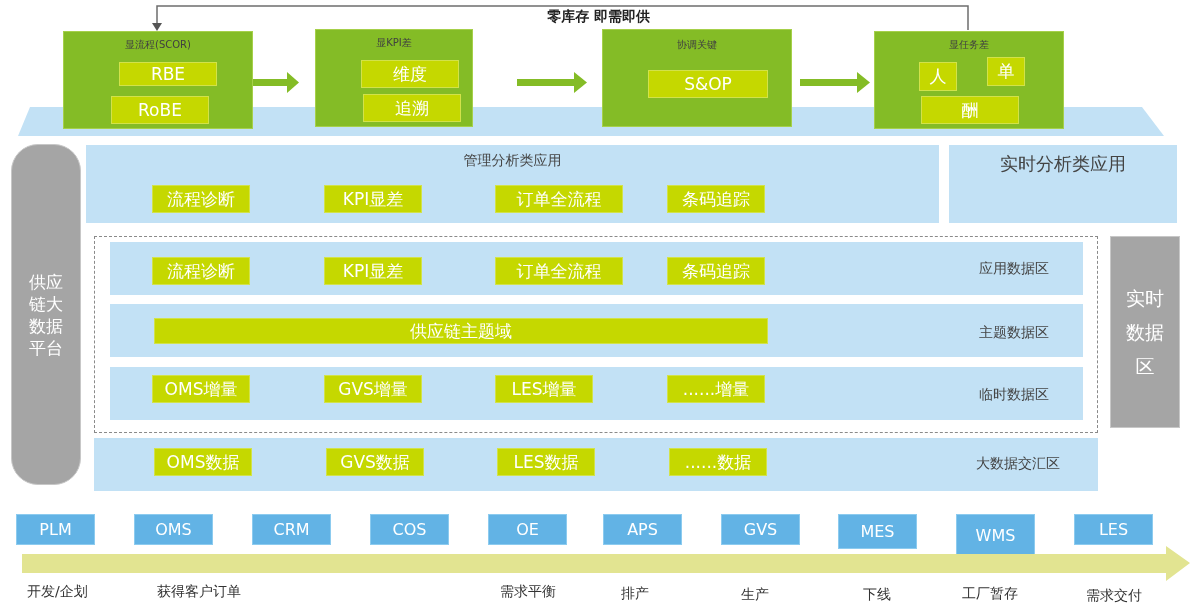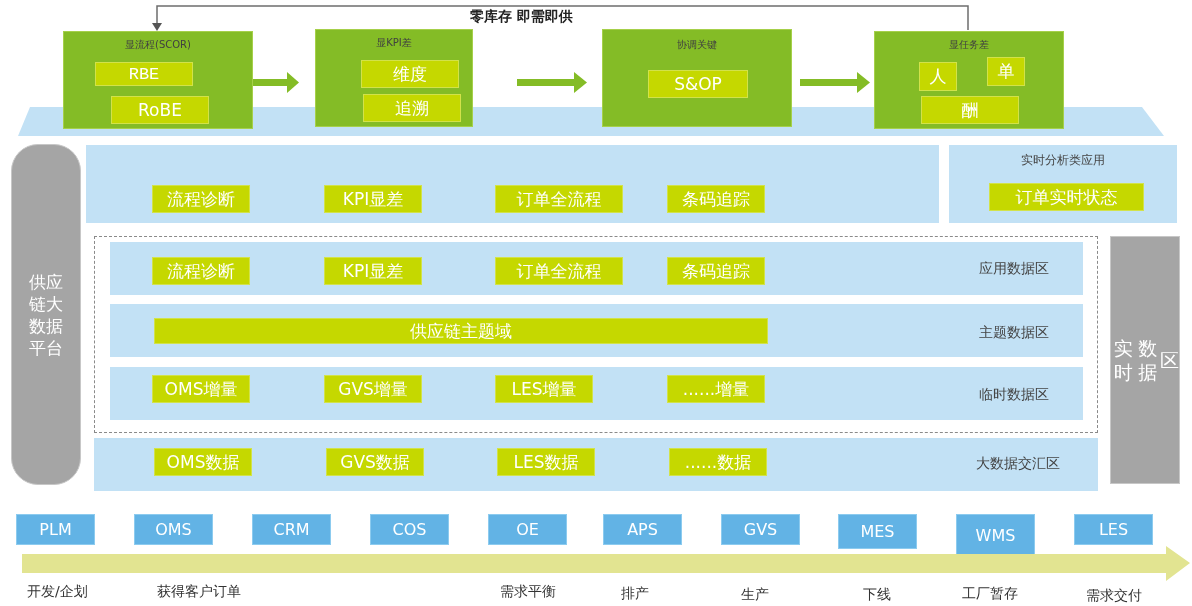--- a/index.html
+++ b/index.html
@@ -22,29 +22,29 @@
   .sys { background:#62b3e5; border:1px solid #8ccbef; color:#fff; font-size:16px; display:flex; align-items:center; justify-content:center; }
   .stage { color:#333; font-size:14px; white-space:nowrap; }
 </style>
 </head>
 <body>
 
 <svg class="abs" style="left:0;top:0;" width="1192" height="40">
   <polyline points="968,30 968,6 157,6 157,26" fill="none" stroke="#6d6d6d" stroke-width="1.5"></polyline>
   <polygon points="152,23 162,23 157,31" fill="#555"></polygon>
 </svg>
-<div class="abs" style="left:470px;top:8px;width:180px;text-align:left;font-weight:bold;font-size:14px;color:#222;">零库存 即需即供</div>
+<div class="abs" style="left:470px;top:8px;width:180px;text-align:right;font-weight:bold;font-size:14px;color:#222;">零库存 即需即供</div>
 
 <svg class="abs" style="left:0;top:100px;" width="1192" height="40">
   <polygon points="30,7 1142,7 1164,36 18,36" fill="#c2e1f5"></polygon>
 </svg>
 
 <div class="abs gbox" style="left:63px;top:31px;width:190px;height:98px;">
   <div class="abs gtitle" style="top:6px;">显流程(SCOR)</div>
-  <div class="abs chip" style="left:31px;top:30px;width:98px;height:24px;font-family:Liberation Mono, monospace;">RBE</div>
+  <div class="abs chip" style="left:55px;top:30px;width:98px;height:24px;">RBE</div>
   <div class="abs chip" style="left:47px;top:64px;width:98px;height:28px;">RoBE</div>
 </div>
 
 <svg class="abs" style="left:253px;top:72px;" width="48" height="22">
   <rect x="0" y="7" width="36" height="7" fill="#84bc26"></rect>
     <polygon points="34,0 46,10.5 34,21" fill="#84bc26"></polygon>
 </svg>
 
 <div class="abs gbox" style="left:315px;top:29px;width:158px;height:98px;">
   <div class="abs gtitle" style="top:6px;">显KPI差</div>
@@ -52,21 +52,21 @@
   <div class="abs chip" style="left:47px;top:64px;width:98px;height:28px;">追溯</div>
 </div>
 
 <svg class="abs" style="left:517px;top:72px;" width="72" height="22">
   <rect x="0" y="7" width="60" height="7" fill="#84bc26"></rect>
     <polygon points="57,0 70,10.5 57,21" fill="#84bc26"></polygon>
 </svg>
 
 <div class="abs gbox" style="left:602px;top:29px;width:190px;height:98px;">
   <div class="abs gtitle" style="top:8px;">协调关键</div>
-  <div class="abs chip" style="left:45px;top:40px;width:100px;height:28px;">S&amp;OP</div>
+  <div class="abs chip" style="left:45px;top:40px;width:120px;height:28px;">S&amp;OP</div>
 </div>
 
 <svg class="abs" style="left:800px;top:72px;" width="72" height="22">
   <rect x="0" y="7" width="60" height="7" fill="#84bc26"></rect>
     <polygon points="57,0 70,10.5 57,21" fill="#84bc26"></polygon>
 </svg>
 
 <div class="abs gbox" style="left:874px;top:31px;width:190px;height:98px;">
   <div class="abs gtitle" style="top:6px;">显任务差</div>
   <div class="abs chip" style="left:44px;top:30px;width:38px;height:29px;">人</div>
@@ -75,29 +75,29 @@
 </div>
 
 <div class="abs grey" style="left:11px;top:144px;width:70px;height:341px;font-size:17px;line-height:22px;flex-direction:column;border-radius:27px;">
   <div>供应</div>
   <div>链大</div>
   <div>数据</div>
   <div>平台</div>
 </div>
 
 <div class="abs lb" style="left:86px;top:145px;width:853px;height:78px;">
+  <div class="abs" style="left:0;width:100%;top:7px;text-align:center;font-size:14px;color:#444;">管理分析类应用</div>
   <div class="abs chip" style="left:66px;top:40px;width:98px;height:28px;">流程诊断</div>
   <div class="abs chip" style="left:238px;top:40px;width:98px;height:28px;">KPI显差</div>
   <div class="abs chip" style="left:409px;top:40px;width:128px;height:28px;">订单全流程</div>
   <div class="abs chip" style="left:581px;top:40px;width:98px;height:28px;">条码追踪</div>
 </div>
 
 <div class="abs lb" style="left:949px;top:145px;width:228px;height:78px;">
-  <div class="abs" style="left:0;width:100%;top:7px;text-align:center;font-size:12px;color:#444;">实时分析类应用</div>
-  <div class="abs chip" style="left:40px;top:38px;width:155px;height:28px;">订单实时状态</div>
+  <div class="abs" style="left:0;width:100%;top:7px;text-align:center;font-size:18px;color:#444;">实时分析类应用</div>
 </div>
 
 <div class="abs" style="left:94px;top:236px;width:1004px;height:197px;border:1px dashed #8a8a8a;"></div>
 
 <div class="abs lb" style="left:110px;top:242px;width:973px;height:53px;">
   <div class="abs chip" style="left:42px;top:15px;width:98px;height:28px;">流程诊断</div>
   <div class="abs chip" style="left:214px;top:15px;width:98px;height:28px;">KPI显差</div>
   <div class="abs chip" style="left:385px;top:15px;width:128px;height:28px;">订单全流程</div>
   <div class="abs chip" style="left:557px;top:15px;width:98px;height:28px;">条码追踪</div>
   <div class="abs rowlabel" style="top:18px;">应用数据区</div>
@@ -117,21 +117,21 @@
 </div>
 
 <div class="abs lb" style="left:94px;top:438px;width:1004px;height:53px;">
   <div class="abs chip" style="left:60px;top:10px;width:98px;height:28px;">OMS数据</div>
   <div class="abs chip" style="left:232px;top:10px;width:98px;height:28px;">GVS数据</div>
   <div class="abs chip" style="left:403px;top:10px;width:98px;height:28px;">LES数据</div>
   <div class="abs chip" style="left:575px;top:10px;width:98px;height:28px;">......数据</div>
   <div class="abs rowlabel" style="top:17px;right:38px;">大数据交汇区</div>
 </div>
 
-<div class="abs grey" style="left:1110px;top:236px;width:70px;height:248px;font-size:19px;line-height:24px;">
+<div class="abs grey" style="left:1110px;top:236px;width:70px;height:192px;font-size:19px;line-height:24px;flex-direction:column;gap:10px;">
   <div>实时</div>
   <div>数据</div>
   <div>区</div>
 </div>
 
 <div class="abs sys" style="left:16px;top:514px;width:79px;height:31px;">PLM</div>
 <div class="abs sys" style="left:134px;top:514px;width:79px;height:31px;">OMS</div>
 <div class="abs sys" style="left:252px;top:514px;width:79px;height:31px;">CRM</div>
 <div class="abs sys" style="left:370px;top:514px;width:79px;height:31px;">COS</div>
 <div class="abs sys" style="left:488px;top:514px;width:79px;height:31px;">OE</div>

